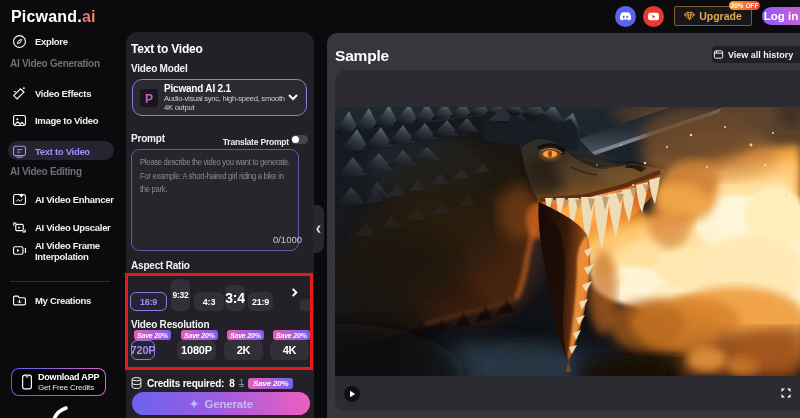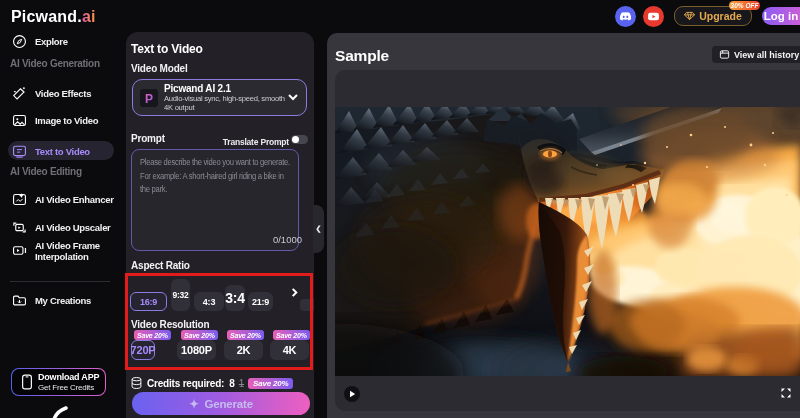--- a/index.html
+++ b/index.html
@@ -7,21 +7,21 @@
 body { font-family:"Liberation Sans", sans-serif; color:#fff; }
 #app { position:relative; width:800px; height:418px; }
 .abs { position:absolute; }
 
 
 #logo { left:11px; top:8px; font-size:16px; font-weight:bold; letter-spacing:0.2px; }
 #logo .ai { background:linear-gradient(90deg,#ec5fa8,#f5973c); -webkit-background-clip:text; background-clip:text; color:transparent; }
 .navcirc { width:21px; height:21px; border-radius:50%; top:6px; display:flex; align-items:center; justify-content:center; }
 #discord { left:615px; background:#5a63ef; }
 #youtube { left:643px; background:#e8392e; }
-#upgrade { left:674px; top:6px; width:78px; height:20px; border-radius:9px; background:#17171c; border:1px solid #7a5f2c; display:flex; align-items:center; justify-content:center; gap:4px; color:#e3aa4e; font-size:10.5px; font-weight:bold; }
+#upgrade { left:674px; top:6px; width:78px; height:20px; border-radius:2px; background:#17171c; border:1px solid #7a5f2c; display:flex; align-items:center; justify-content:center; gap:4px; color:#e3aa4e; font-size:10.5px; font-weight:bold; }
 #offbadge { left:729px; top:1px; width:31px; height:9px; border-radius:5px; background:linear-gradient(90deg,#f6a23b,#ee3d2a); color:#fff; font-size:6.5px; font-weight:bold; font-style:italic; display:flex; align-items:center; justify-content:center; z-index:5; }
 #login { left:762px; top:7px; width:46px; height:18px; border-radius:10px; background:linear-gradient(90deg,#8a5cf6,#d55fd0); color:#fff; font-size:11.5px; font-weight:bold; display:flex; align-items:center; justify-content:center; padding-right:8px; }
 
 
 .snav { left:0; width:126px; height:18px; display:flex; align-items:center; gap:8px; padding-left:12px; font-size:9.5px; font-weight:bold; color:#f0f0f2; white-space:nowrap; letter-spacing:-0.3px; }
 .snav svg { flex:0 0 auto; }
 .shead { left:10px; font-size:10px; font-weight:bold; color:#6f6f76; letter-spacing:-0.3px; }
 #tv-sel { left:8px; top:141px; width:106px; height:19px; background:#262430; border-radius:10px; }
 .snav.sel { color:#a78bfa; }
 #sdivider { left:10px; top:281px; width:100px; height:1px; background:#2c2c30; }
@@ -50,21 +50,21 @@
 .save { position:absolute; top:298px; height:10px; border-radius:3px; background:linear-gradient(90deg,#e85fb8,#7a5cf0); color:#fff; font-size:7px; font-weight:bold; font-style:italic; display:flex; align-items:center; justify-content:center; padding:0 3px; z-index:3; white-space:nowrap; letter-spacing:-0.2px; }
 #credits { position:absolute; left:5px; top:345px; display:flex; align-items:center; font-size:10px; font-weight:bold; letter-spacing:-0.2px; }
 #credits .strike { color:#8a8a92; text-decoration:line-through; font-weight:normal; margin:0 4px 0 4px; font-size:10px; }
 #credits .save2 { height:11px; border-radius:3px; background:linear-gradient(90deg,#e85fb8,#7a5cf0); font-size:8px; font-style:italic; display:flex; align-items:center; padding:0 5px; }
 #gen { position:absolute; left:6px; top:360px; width:178px; height:23px; border-radius:12px; background:linear-gradient(90deg,#6a62f0,#a05ce0,#ee5fc0); display:flex; align-items:center; justify-content:center; font-size:11.5px; font-weight:bold; color:#c5bbf0; letter-spacing:-0.2px; }
 #redrect { left:125px; top:273px; width:188px; height:97px; border:3px solid #e31b1b; z-index:10; }
 
 
 #right { left:327px; top:33px; width:473px; height:385px; background:#37363c; border-radius:10px 0 0 0; }
 #sample { position:absolute; left:8px; top:14px; font-size:15.5px; font-weight:bold; letter-spacing:-0.2px; }
-#histbtn { position:absolute; left:385px; top:13px; width:88px; height:17px; background:#212026; border-radius:4px 0 0 4px; display:flex; align-items:center; gap:4px; padding-left:7px; font-size:9px; font-weight:bold; color:#f2f2f4; white-space:nowrap; }
+#histbtn { position:absolute; left:385px; top:13px; width:88px; height:17px; background:#212026; border-radius:4px 0 0 4px; display:flex; align-items:center; gap:4px; padding-left:1px; font-size:9px; font-weight:bold; color:#f2f2f4; white-space:nowrap; }
 #player { position:absolute; left:8px; top:37px; width:465px; height:341px; background:#2c2b31; border-radius:10px 0 0 10px; }
 #imgwrap { position:absolute; left:8px; top:74px; width:465px; height:269px; overflow:hidden; }
 #playbtn { position:absolute; left:17px; top:353px; width:16px; height:16px; border-radius:50%; background:#101014; display:flex; align-items:center; justify-content:center; }
 #fsicon { position:absolute; left:453px; top:354px; }
 #collapse { left:313px; top:205px; width:11px; height:48px; background:#28272e; border-radius:0 8px 8px 0; display:flex; align-items:center; justify-content:center; color:#e8e8ea; font-size:7px; font-weight:bold; }
 #swoosh { left:50px; top:406px; }
 </style>
 </head>
 <body>
 <div id="app">

